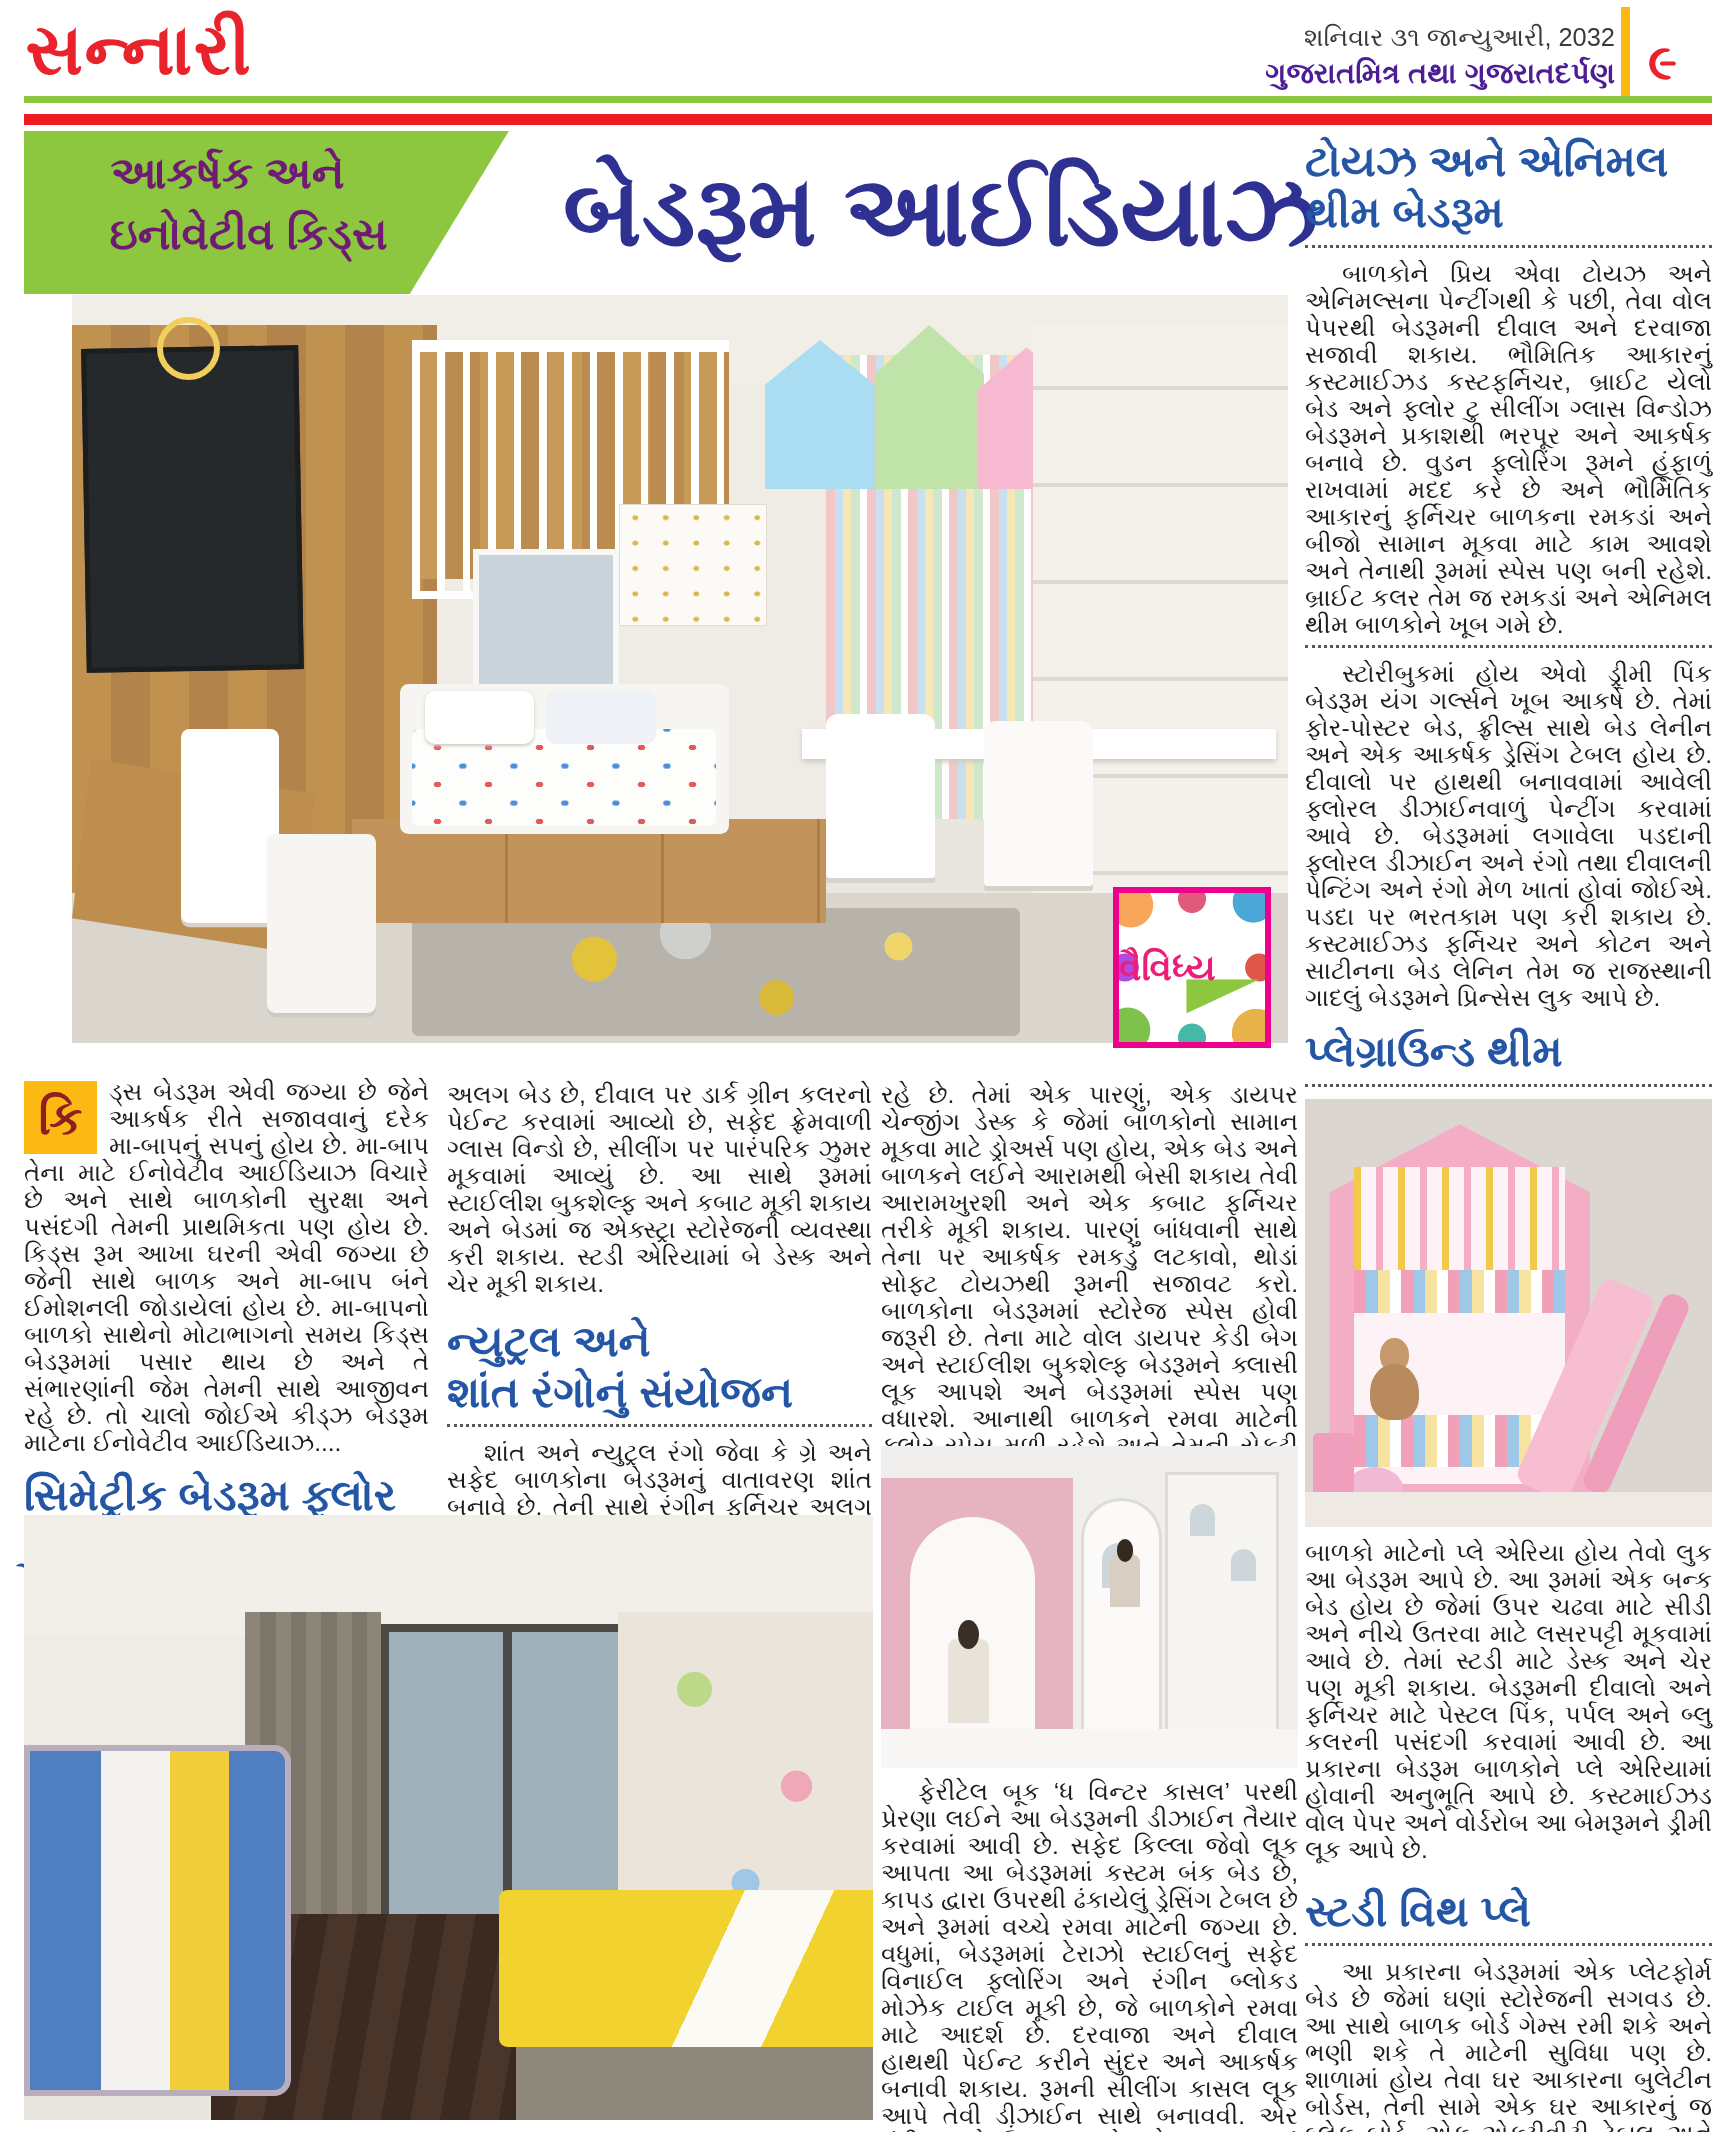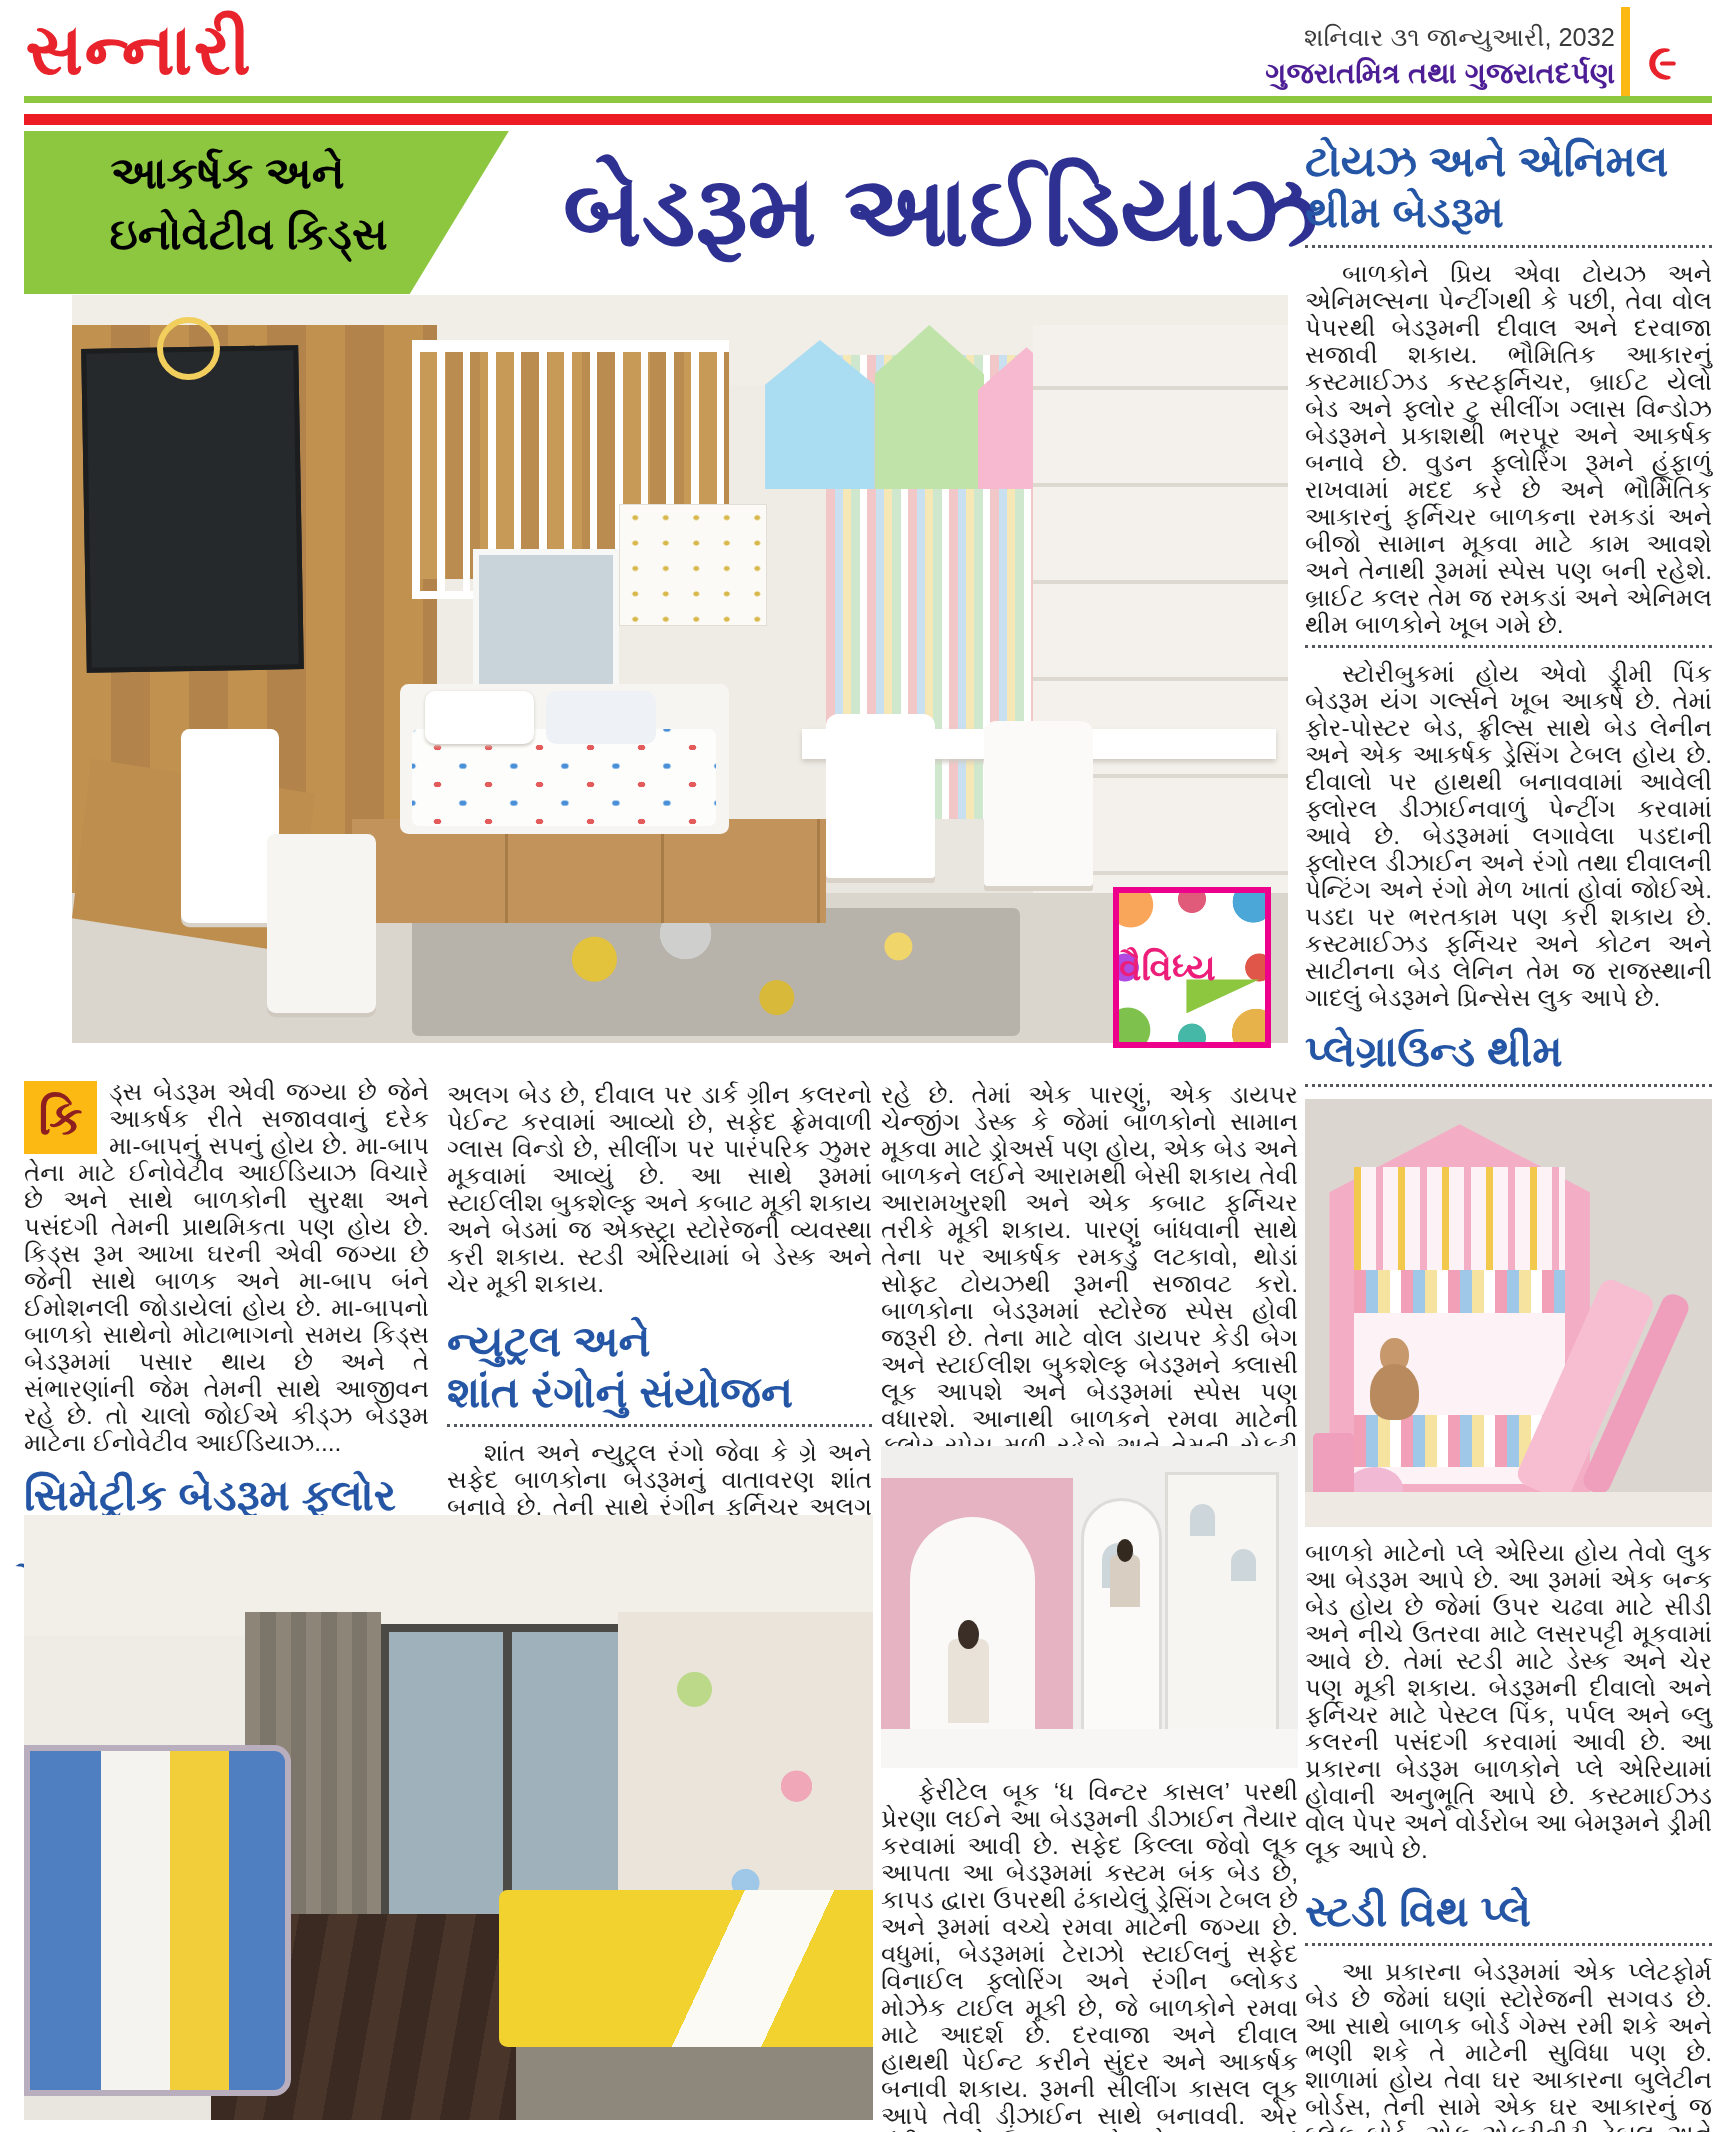--- a/index.html
+++ b/index.html
@@ -10,21 +10,21 @@
   .logo{left:25.4px;top:8.5px;font-size:71px;font-weight:900;color:#e8232b;letter-spacing:1.7px;}
   .dateline{right:120px;top:18.6px;text-align:right;line-height:36px;}
   .date-txt{font-size:25.4px;color:#3a3a3a;}
   .pub-txt{font-size:29px;font-weight:bold;color:#4c1d95;}
   .ybar{left:1621px;top:6.8px;width:8.5px;height:93px;background:#fdb913;}
   .pagenum{left:1648px;top:34px;font-size:49px;font-weight:900;color:#e8232b;}
   .stripe-green{left:24px;top:96px;width:1688px;height:6.8px;background:#8dc63f;}
   .stripe-red{left:24px;top:114px;width:1688px;height:11px;background:#ed1c24;}
   
   .kicker{left:24px;top:131px;width:551px;height:163px;background:#8dc63f;
-          clip-path:polygon(0 0,88% 0,70% 100%,0 100%);color:#000000;font-weight:bold;
+          clip-path:polygon(0 0,88% 0,70% 100%,0 100%);color:#701a75;font-weight:bold;
           text-align:center;}
   .kicker .k1{display:block;font-size:44px;margin-top:17px;padding-right:144px;}
   .kicker .k2{display:block;font-size:44px;margin-top:10.2px;padding-right:102px;}
   .headline{left:559px;top:129px;width:763px;height:166px;display:flex;align-items:center;justify-content:center;
             font-size:98px;font-weight:900;color:#2e3192;}
   
   .col{position:absolute;}
   .para{font-size:24.6px;line-height:27px;text-align:justify;color:#1c1c1c;}
   .indent{text-indent:37px;}
   .sec-head{font-size:43px;line-height:51px;font-weight:bold;color:#2456a5;margin:0;}

